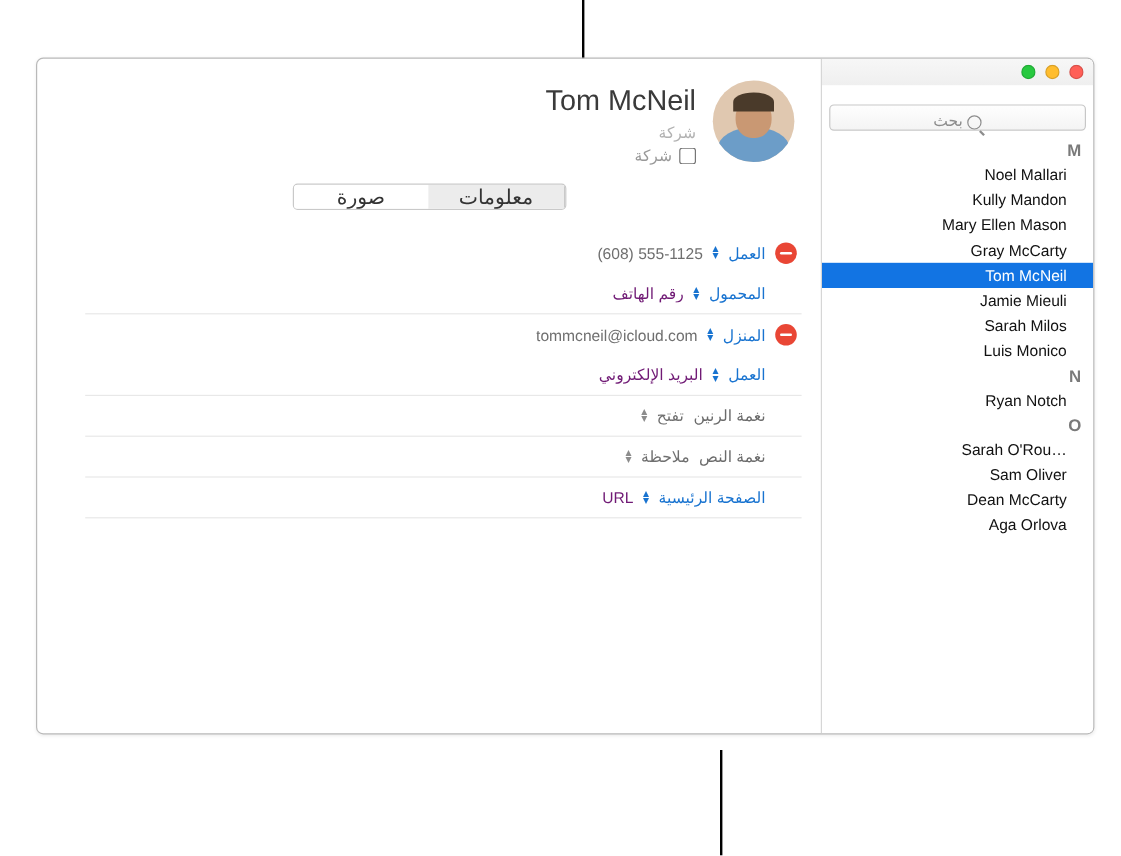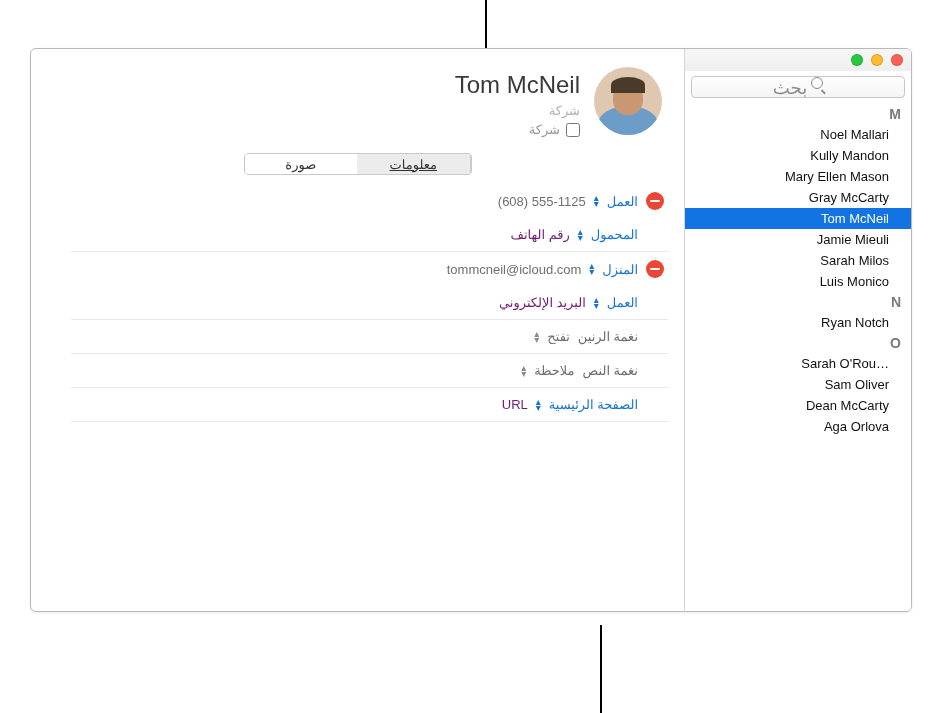--- a/index.html
+++ b/index.html
@@ -52,30 +52,30 @@
   }
   .traffic { display:flex; gap:8px; }
   .traffic .dot {
     width: 12px; height: 12px; border-radius: 50%;
     border: 0.5px solid rgba(0,0,0,0.15);
   }
   .dot.close { background:#ff5f57; }
   .dot.min { background:#ffbd2e; }
   .dot.max { background:#28c940; }
   .searchbar {
-    margin: 5px 6px 6px 6px;
+    margin: 16px 6px 6px 6px;
     height: 22px;
     background: linear-gradient(#fefefe,#f4f4f4);
     border: 1px solid #c7c7c7;
     border-radius: 4px;
     display: flex;
-    align-items: flex-start;
+    align-items: flex-end;
     justify-content: center;
     color: #8d8d8d;
-    font-size: 18px;
+    font-size: 13px;
     gap: 4px;
   }
   .search-glyph {
     width: 12px; height: 12px;
     border: 1.5px solid #8d8d8d;
     border-radius: 50%;
     position: relative;
   }
   .search-glyph::after {
     content:""; position:absolute; right:-4px; bottom:-4px;
@@ -151,33 +151,33 @@
     width:34px; height:16px; border-radius:50% 50% 0 0;
     background:#4a3a2a;
   }
   .avatar .body {
     position:absolute; left:50%; bottom:-10%; transform:translateX(-50%);
     width:60px; height:36px; border-radius:50% 50% 0 0;
     background:#6c9dc8;
   }
   .segmented {
     align-self: center;
-    margin: 10px 0 9px 0;
+    margin: 10px 0 19px 0;
     width: 228px; height: 22px;
     border: 1px solid #c9c9c9;
     border-radius: 4px;
     display: flex;
     overflow: hidden;
-    font-size: 13px;
+    font-size: 17px;
   }
   .seg {
     flex:1; display:flex; align-items:center; justify-content:center;
     background:#fff; color:#333;
   }
-  .seg + .seg { border-right:1px solid #c9c9c9;text-decoration:underline; }
+  .seg + .seg { border-right:1px solid #c9c9c9; }
   .seg.active { background:#ececec; }
   .fields {
     flex:1;
     padding: 0 16px 0 40px;
   }
   .field-row {
     display:flex; align-items:center; justify-content:flex-end;
     min-height: 34px;
     gap: 8px;
     font-size: 13px;

